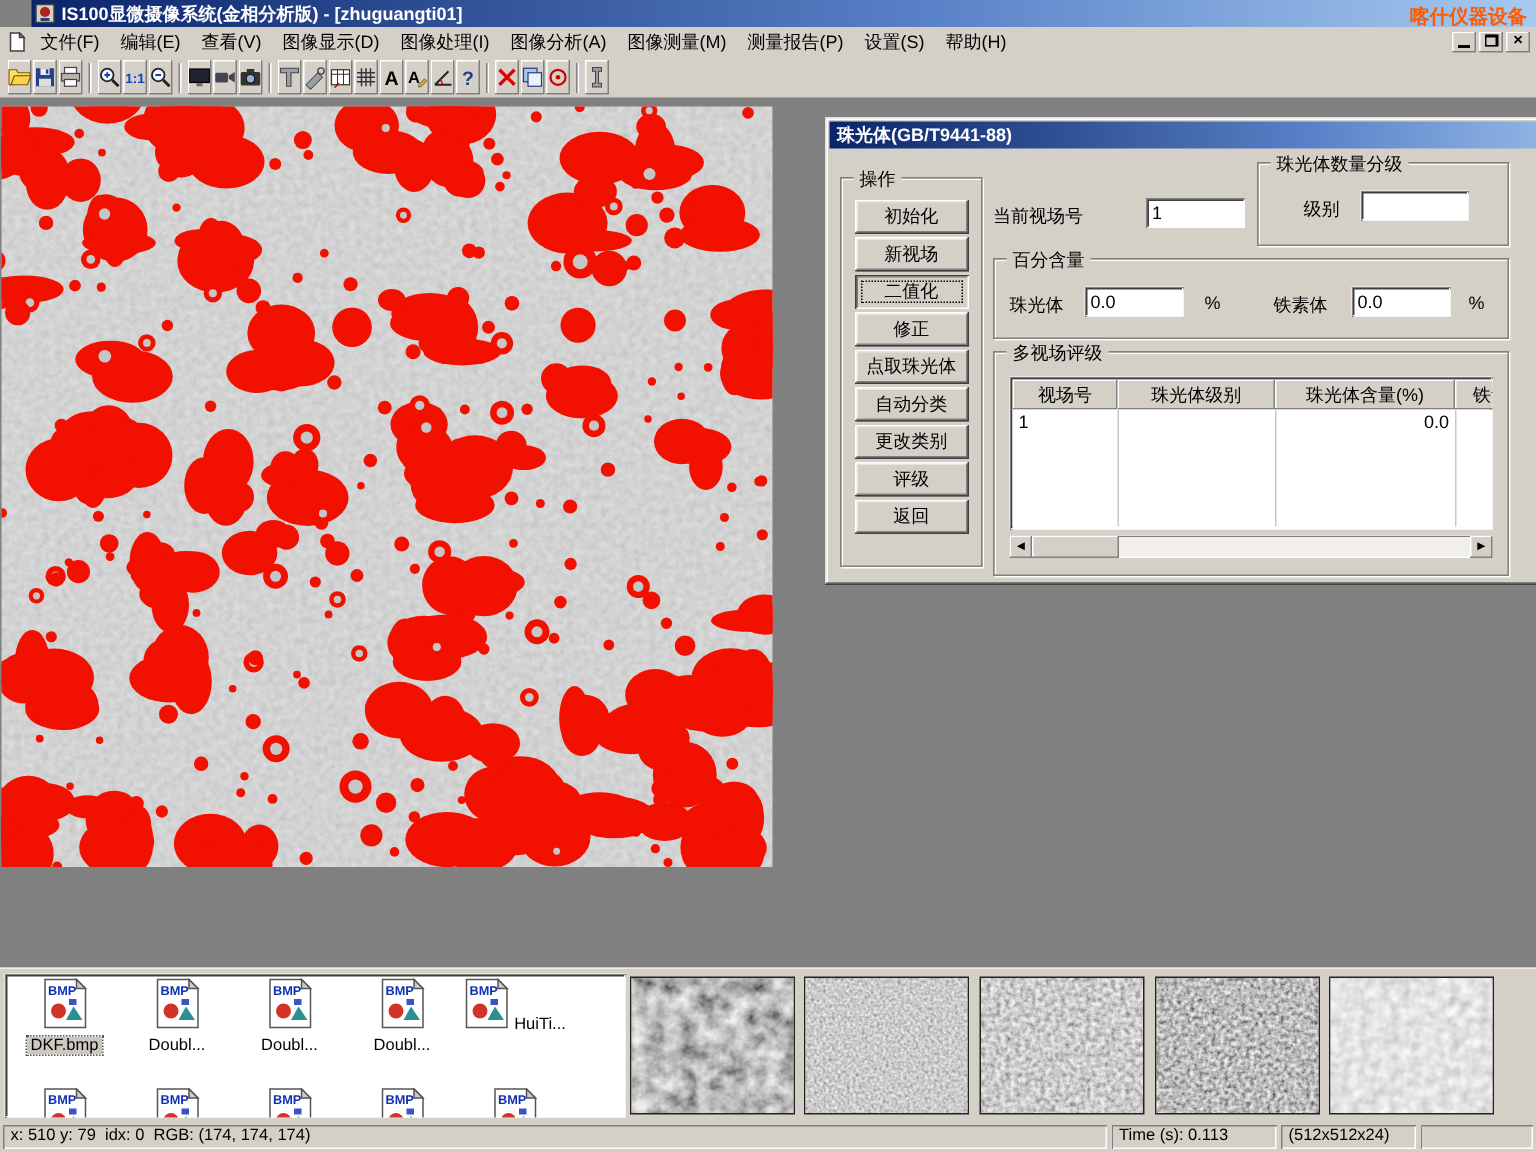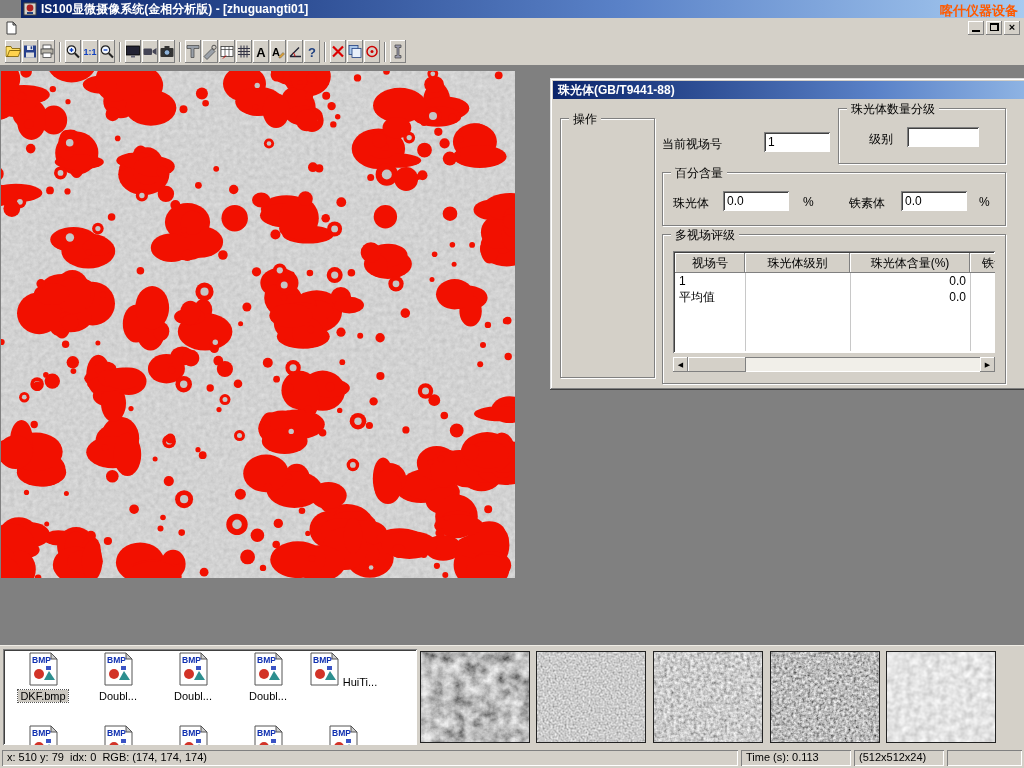--- a/index.html
+++ b/index.html
@@ -100,20 +100,32 @@
     <span class="watermark">喀什仪器设备</span>
   </div>
 
   <div class="menubar">
     <span style="display:inline-flex;margin:0 2px;">
       <svg width="14" height="14" viewBox="0 0 14 14">
           <path d="M3 1h6l3 3v9H3z" fill="#fff" stroke="#404040"></path>
           <path d="M9 1l3 3H9z" fill="#b0b0b0" stroke="#404040"></path>
         </svg>
     </span>
+    <div class="menuitems" style="display:flex;">
+        <span class="menu-item">文件(F)</span>
+        <span class="menu-item">编辑(E)</span>
+        <span class="menu-item">查看(V)</span>
+        <span class="menu-item">图像显示(D)</span>
+        <span class="menu-item">图像处理(I)</span>
+        <span class="menu-item">图像分析(A)</span>
+        <span class="menu-item">图像测量(M)</span>
+        <span class="menu-item">测量报告(P)</span>
+        <span class="menu-item">设置(S)</span>
+        <span class="menu-item">帮助(H)</span>
+      </div>
     <div class="mdictrl">
       <span class="mbtn raised1">
           <i class="ic-min"></i>
         </span>
       <span class="mbtn raised1">
           <i class="ic-rest"></i>
         </span>
       <span class="mbtn raised1">×</span>
     </div>
   </div>
@@ -760,20 +772,31 @@
     </svg>
 
     <div class="dialog">
       <div class="dtitle">
         <span>珠光体(GB/T9441-88)</span>
         <span class="dclose raised1">×</span>
       </div>
 
       <div class="group g-op">
         <span class="glabel">操作</span>
+        <div class="opbtns" id="opbtns">
+            <div class="opbtn raised">初始化</div>
+            <div class="opbtn raised">新视场</div>
+            <div class="opbtn raised pressed focusd">二值化</div>
+            <div class="opbtn raised">修正</div>
+            <div class="opbtn raised">点取珠光体</div>
+            <div class="opbtn raised">自动分类</div>
+            <div class="opbtn raised">更改类别</div>
+            <div class="opbtn raised">评级</div>
+            <div class="opbtn raised">返回</div>
+          </div>
       </div>
 
       <span class="lab" style="left:112px;top:58px;">当前视场号</span>
       <div class="field" style="left:214px;top:54px;width:66px;">
         <span>1</span>
       </div>
 
       <div class="group g-grade">
         <span class="glabel">珠光体数量分级</span>
         <span class="lab" style="left:30px;top:22px;">级别</span>
@@ -795,21 +818,20 @@
         </div>
         <span class="lab" style="left:316px;top:22px;">%</span>
       </div>
 
       <div class="group g-table">
         <span class="glabel">多视场评级</span>
         <div class="gridwrap sunkenbox">
           <div class="ghead" id="ghead"><span class="hcell raised1" style="width: 70px;">视场号</span><span class="hcell raised1" style="width: 105px;">珠光体级别</span><span class="hcell raised1" style="width: 120px;">珠光体含量(%)</span><span class="hcell raised1" style="width: 60px;">铁素体</span></div>
           <div class="gbody" id="gbody">
               <div class="trow"><span class="tcell" style="width: 70px; text-align: left;">1</span><span class="tcell" style="width: 105px; text-align: left;"></span><span class="tcell" style="width: 120px; text-align: right;">0.0</span><span class="tcell" style="width: 60px; text-align: left;"></span></div>
-              <div class="trow"><span class="tcell" style="width: 70px; text-align: left;">平均值</span><span class="tcell" style="width: 105px; text-align: left;"></span><span class="tcell" style="width: 120px; text-align: right;">0.0</span><span class="tcell" style="width: 60px; text-align: left;"></span></div>
               <div class="colline" style="left: 70px;"></div>
               <div class="colline" style="left: 175px;"></div>
               <div class="colline" style="left: 295px;"></div>
             </div>
         </div>
         <div class="hscroll spanel">
           <span class="sarrow raised1">◀</span>
           <span class="sthumb raised1"></span>
           <span class="schannel"></span>
           <span class="sarrow raised1">▶</span>

